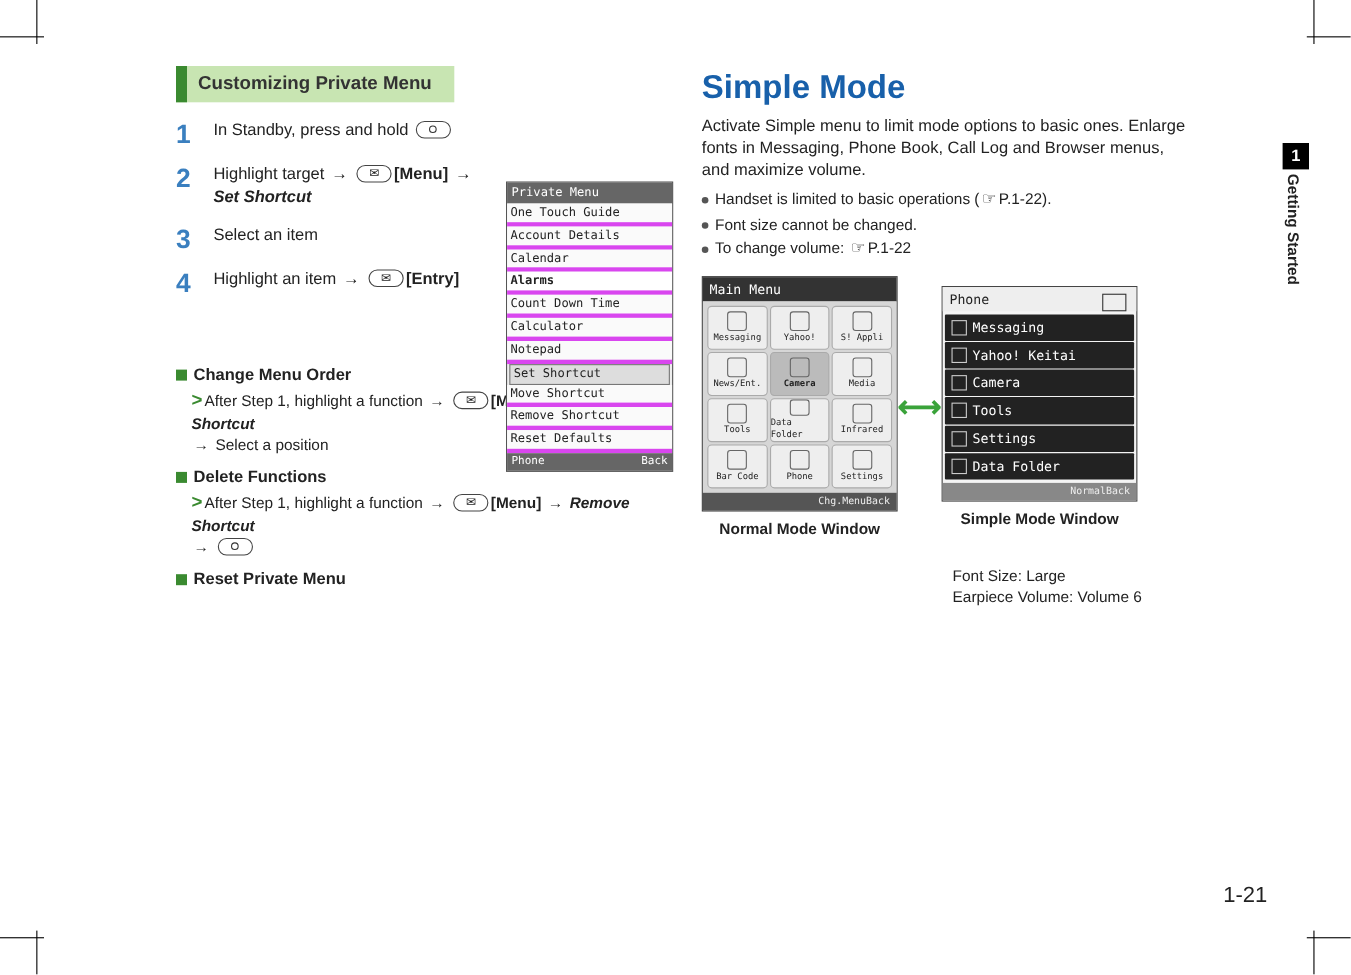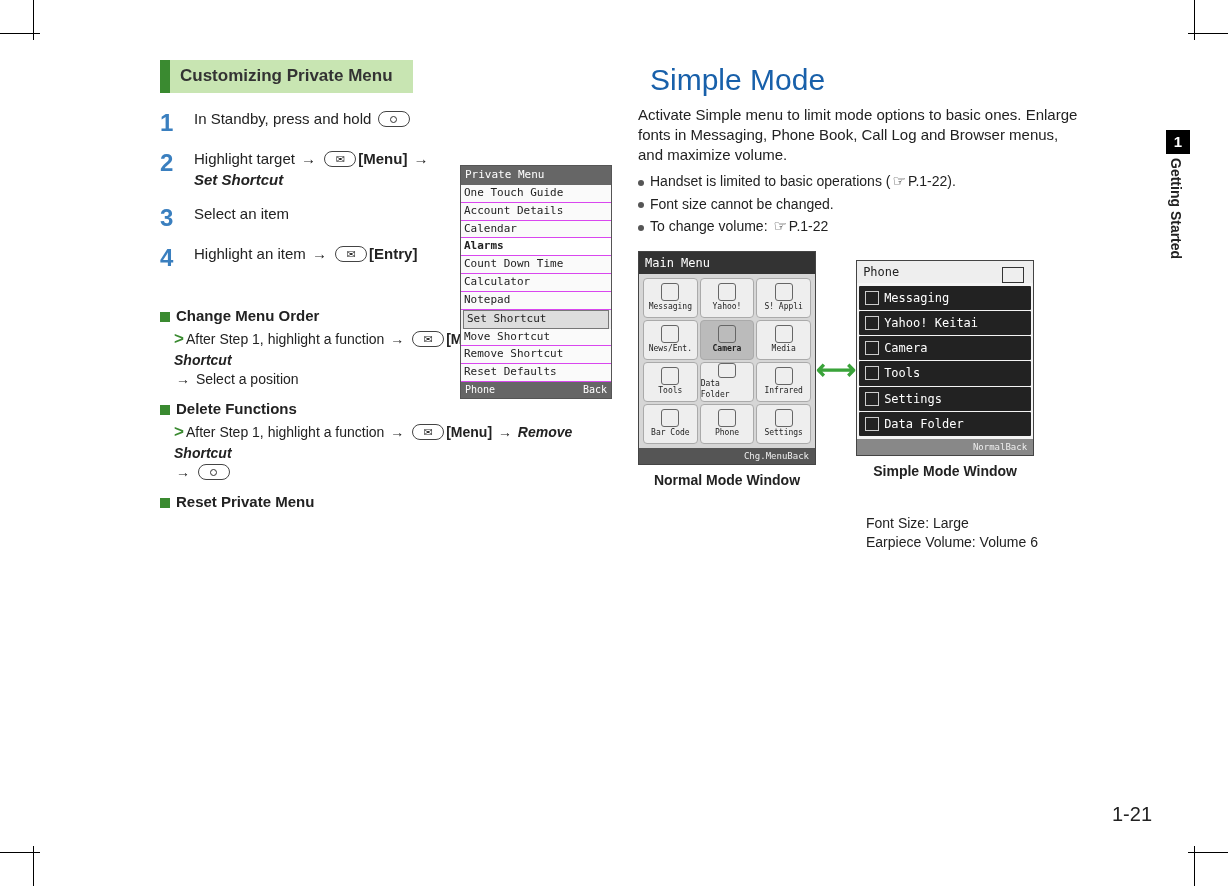--- a/index.html
+++ b/index.html
@@ -15,32 +15,32 @@
   .step-text{display:table-cell;vertical-align:top;padding:6px 0 8px 0;font-size:15px}
   .arrow{font-family:Arial;margin:0 2px}
   .key{display:inline-block;border:1px solid #444;border-radius:8px;min-width:18px;height:14px;vertical-align:middle;position:relative;top:-1px;margin:0 2px;padding:0 6px;font-size:11px;text-align:center;line-height:14px}
   .key.center{border-radius:10px;padding:0 6px}
   .key.center::after{content:"";display:inline-block;width:5px;height:5px;border:1px solid #333;border-radius:50%}
   .bold{font-weight:bold}
   .italic{font-style:italic}
   
   .pm{position:absolute;left:460px;top:165px;width:150px;border:1px solid #555;font-family:monospace;font-size:11px;background:#eee}
   .pm .pm-title{background:#666;color:#fff;padding:2px 4px}
-  .pm .li{background:#fafafa;border-bottom:1px solid #d946ef;padding:1px 3px;white-space:nowrap;overflow:hidden}
+  .pm .li{background:#fafafa;border-bottom:4px solid #d946ef;padding:1px 3px;white-space:nowrap;overflow:hidden}
   .pm .li.hl{background:#fff;font-weight:bold}
   .pm .li.inset{background:#ddd;border:1px solid #777;margin:0 2px}
   .pm .pm-foot{background:#666;color:#fff;display:flex;justify-content:space-between;padding:1px 4px;font-size:10px}
   
-  .subs{margin-top:27px}
+  .subs{margin-top:52px}
   .sub-h{font-weight:bold;margin-top:10px}
   .sq{display:inline-block;width:10px;height:10px;background:#3a8a30;margin-right:6px;vertical-align:middle}
   .gt{color:#3a8a30;font-weight:bold;font-size:17px;margin-right:2px}
   .sub-line{margin:2px 0 6px 14px;font-size:14px}
   
-  h1.blue{color:#1860aa;font-size:30px;font-weight:normal;margin:0 0 4px 12px}
+  h1.blue{color:#1860aa;font-size:30px;font-weight:bold;margin:0 0 4px 0}
   .intro{font-weight:normal;font-size:15px}
   .bullets{margin:6px 0 14px 0;padding:0}
   .bullets li{list-style:none;margin:3px 0;font-size:14px}
   .dot{display:inline-block;width:6px;height:6px;background:#555;border-radius:50%;margin-right:6px;vertical-align:middle}
   .ptr{font-family:serif;font-size:15px;margin:0 2px}
   
   .panels{display:flex;align-items:center;margin-top:6px}
   .phone{width:176px;border:1px solid #444;background:#ddd;font-family:monospace;font-size:10px}
   .p-title{background:#333;color:#fff;padding:3px 6px;font-size:12px}
   .grid{display:grid;grid-template-columns:repeat(3,1fr);gap:2px;padding:4px;background:#d6d6d6}

